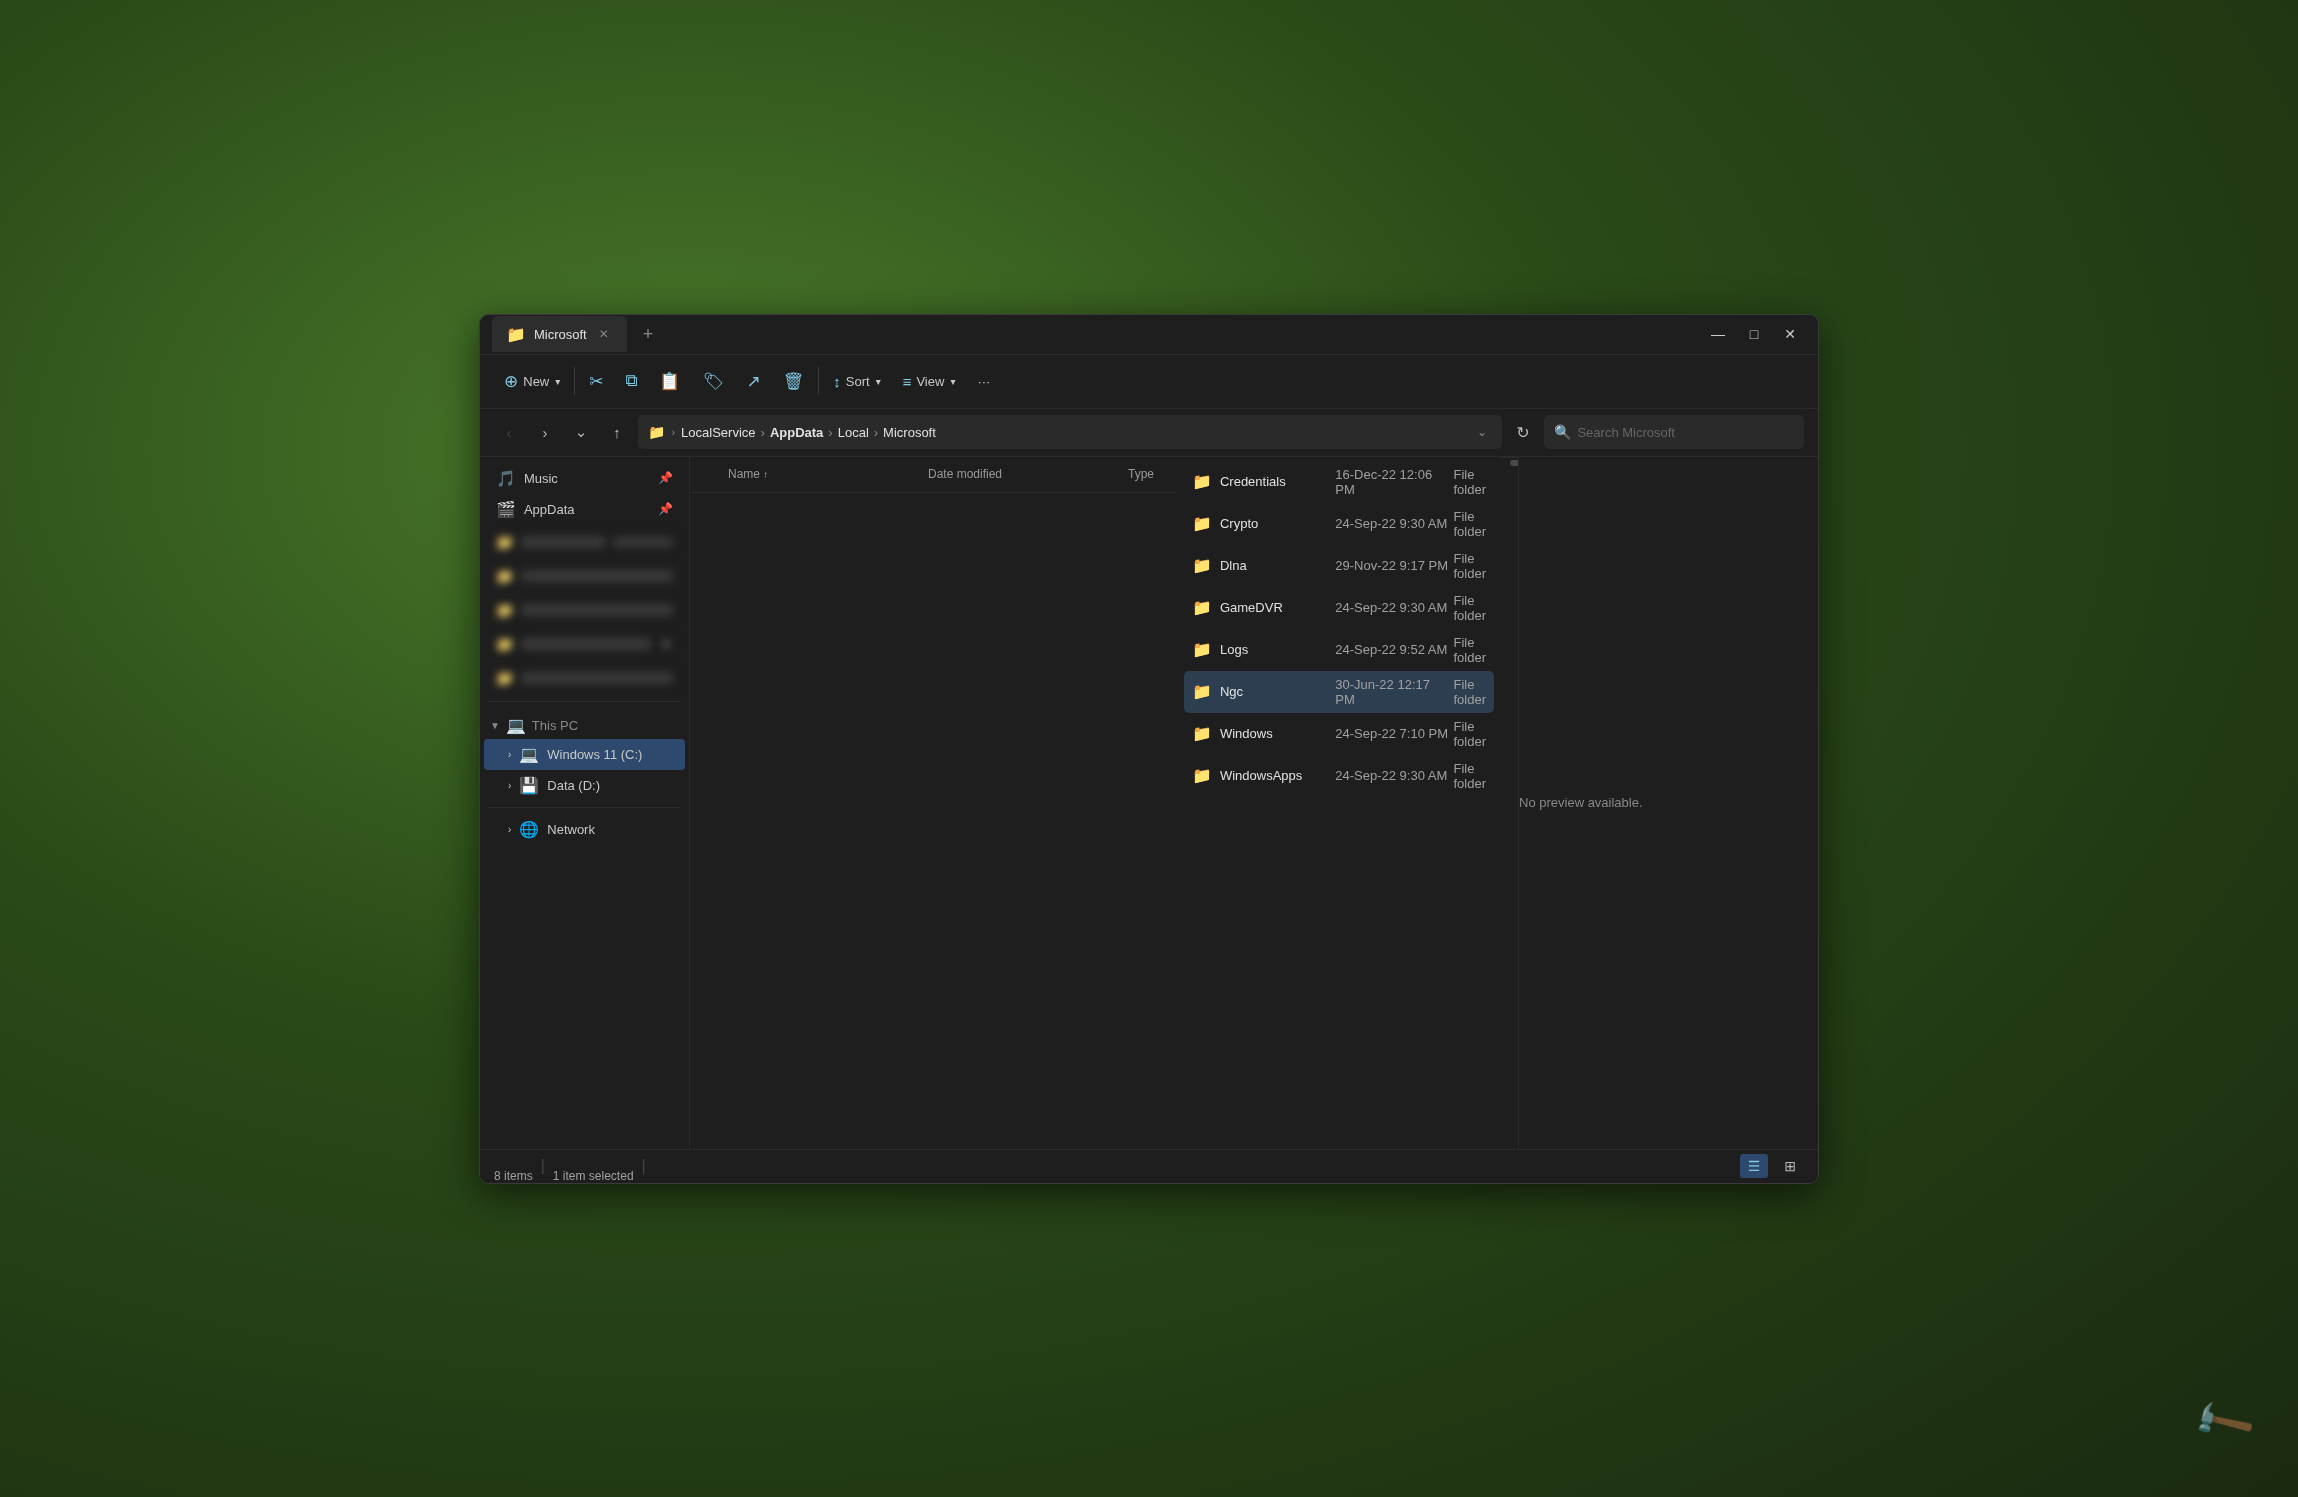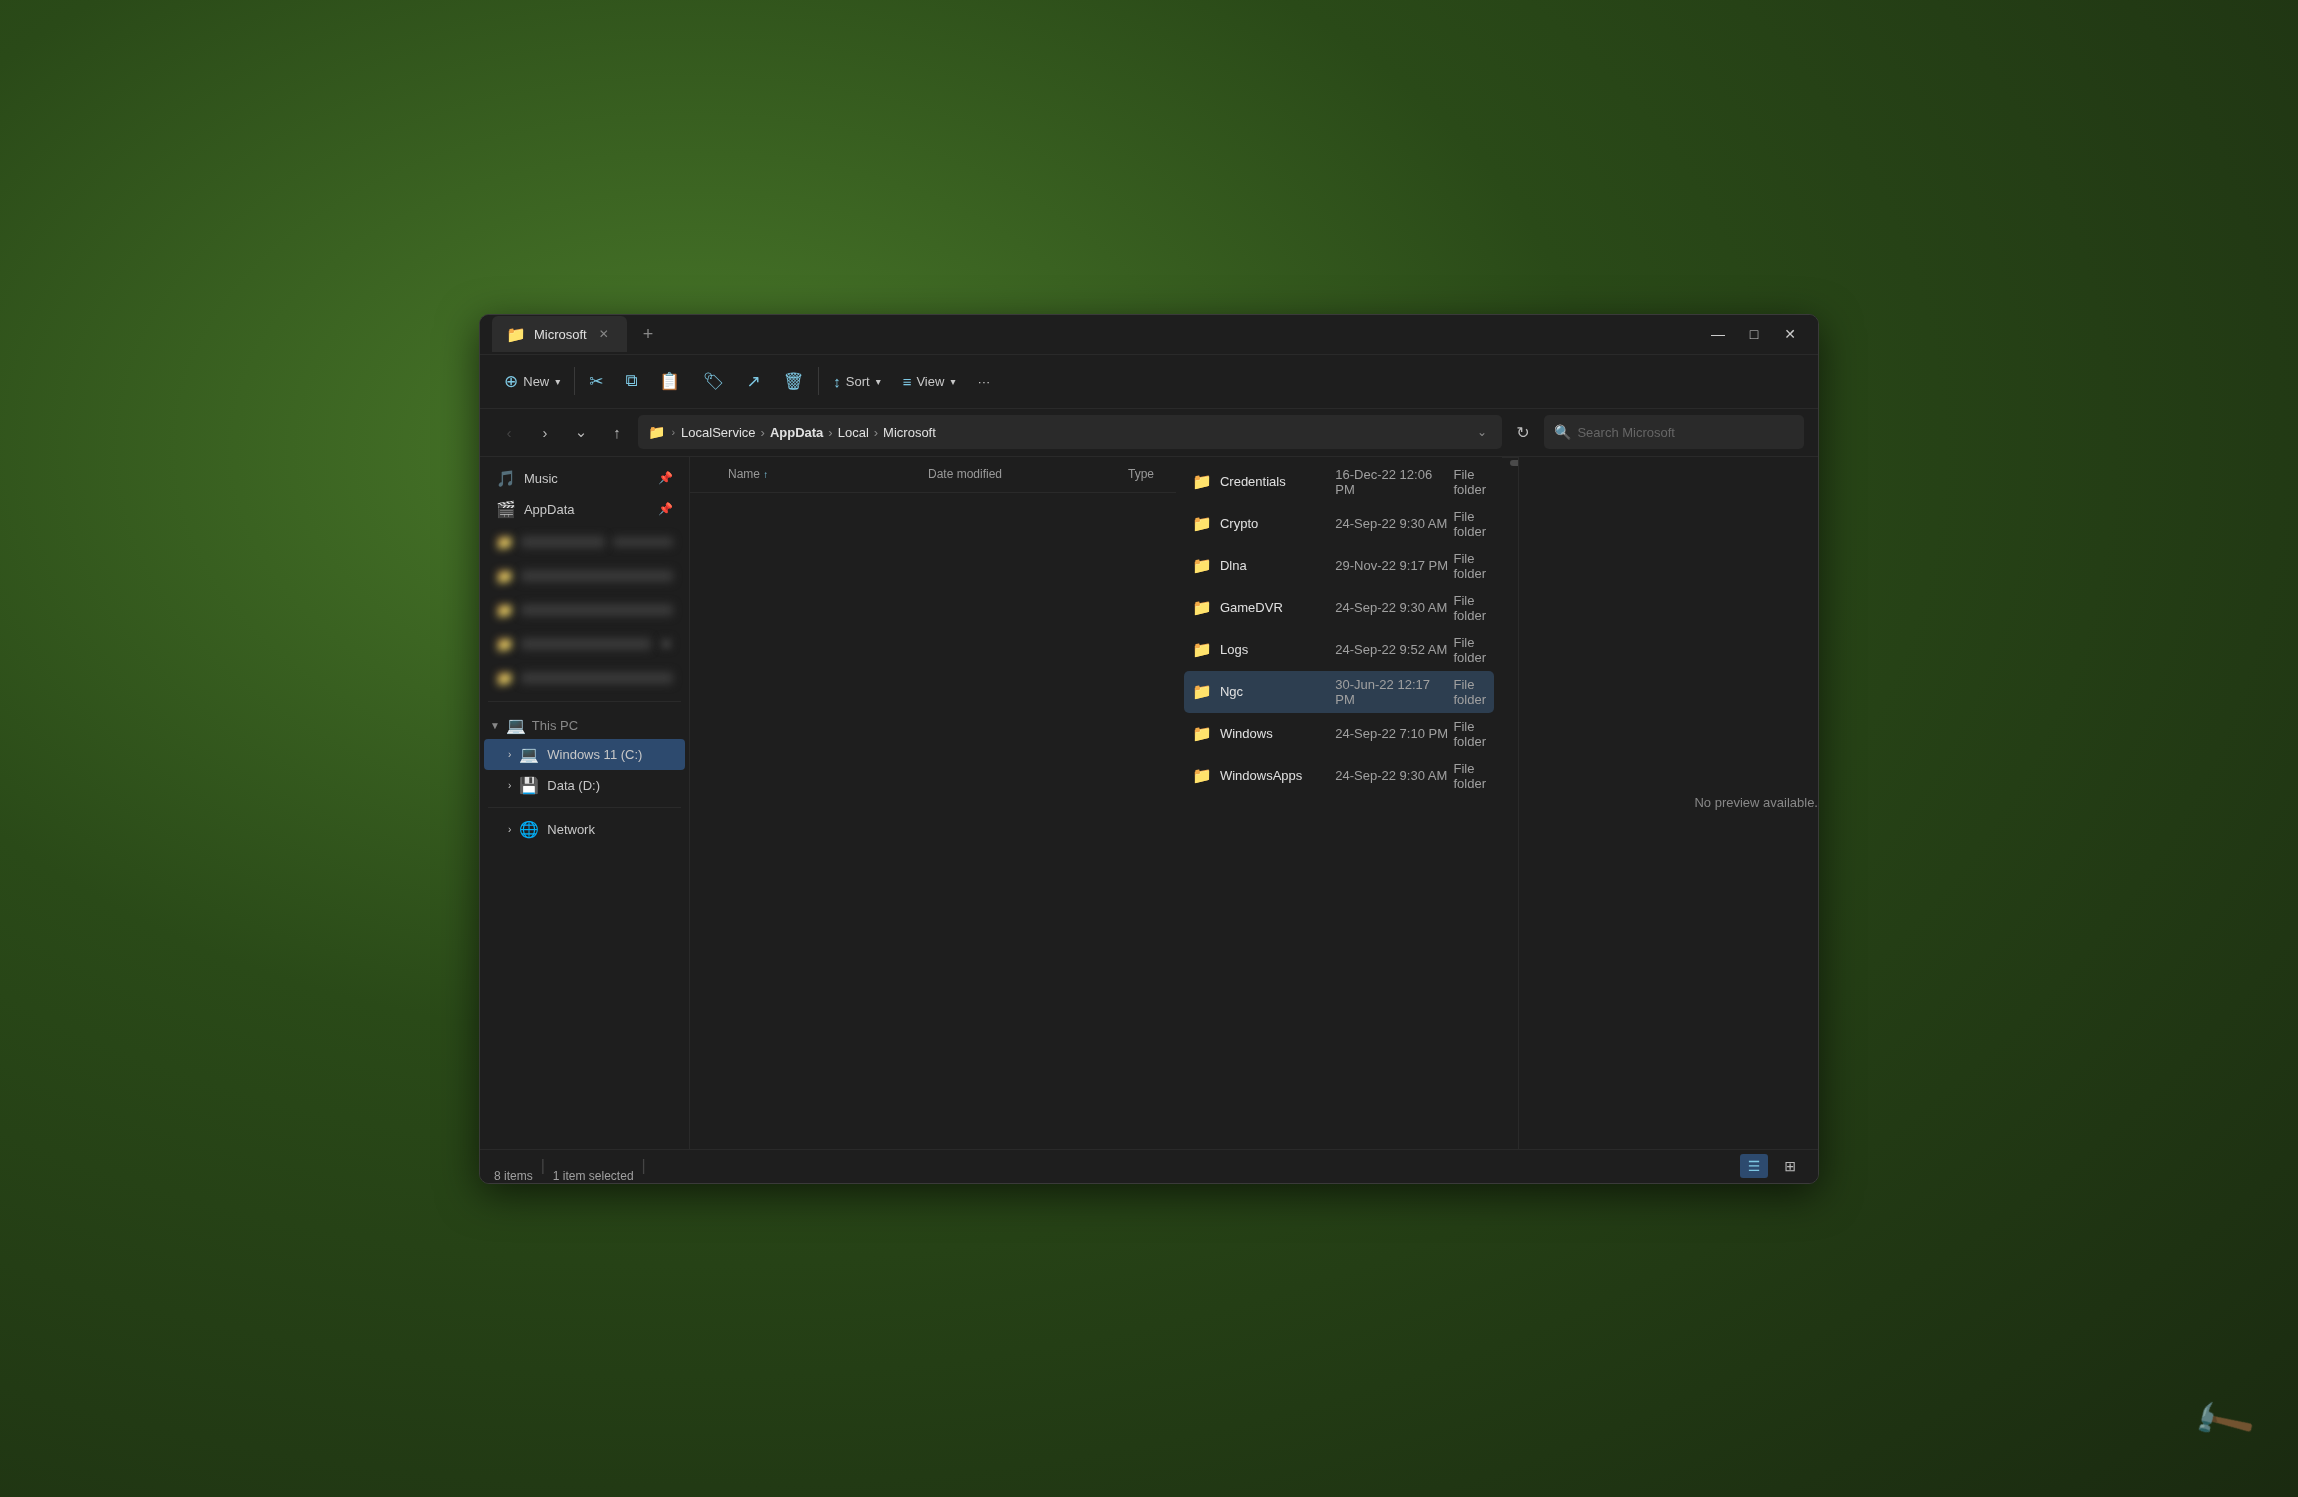--- a/index.html
+++ b/index.html
@@ -333,21 +333,21 @@
     .file-date { width: 200px; color: #a0a0a0; font-size: 13px; }
     .file-type { flex: 1; color: #a0a0a0; font-size: 13px; }
 
     
     .preview-pane {
       width: 300px;
       background: #1e1e1e;
       border-left: 1px solid #2a2a2a;
       display: flex;
       align-items: center;
-      justify-content: flex-end;
+      justify-content: flex-start;
       color: #888;
       font-size: 13px;
       flex-shrink: 0;
     }
 
     
     .hscroll-bar {
       height: 12px;
       background: #1e1e1e;
       border-top: 1px solid #2a2a2a;

